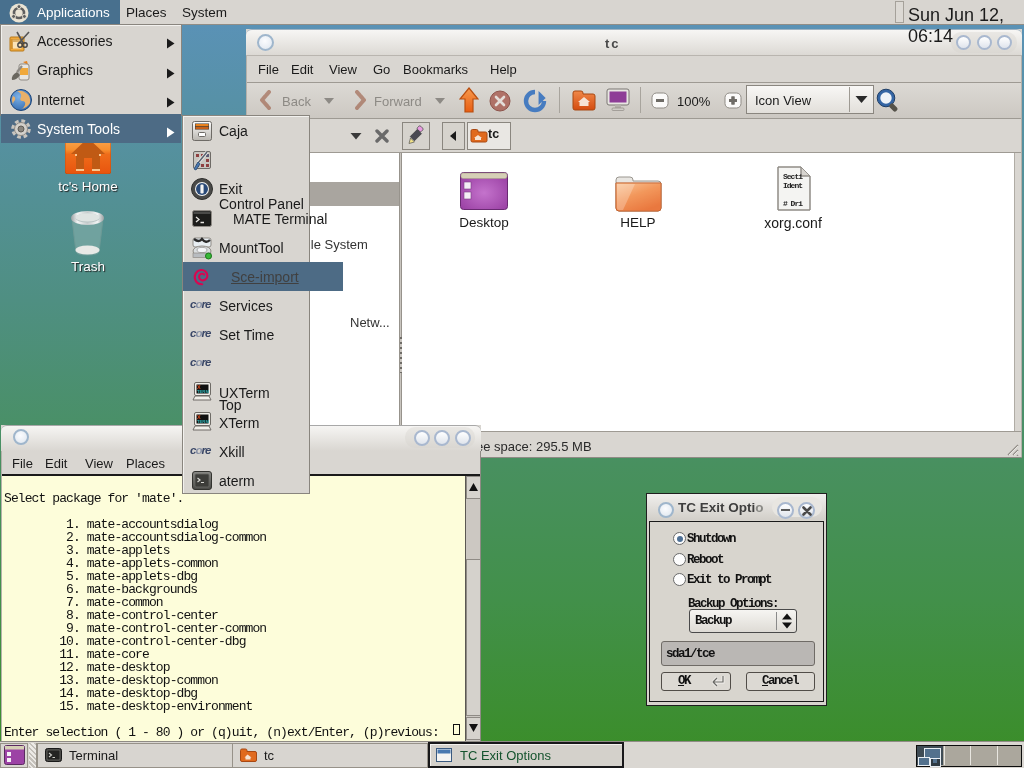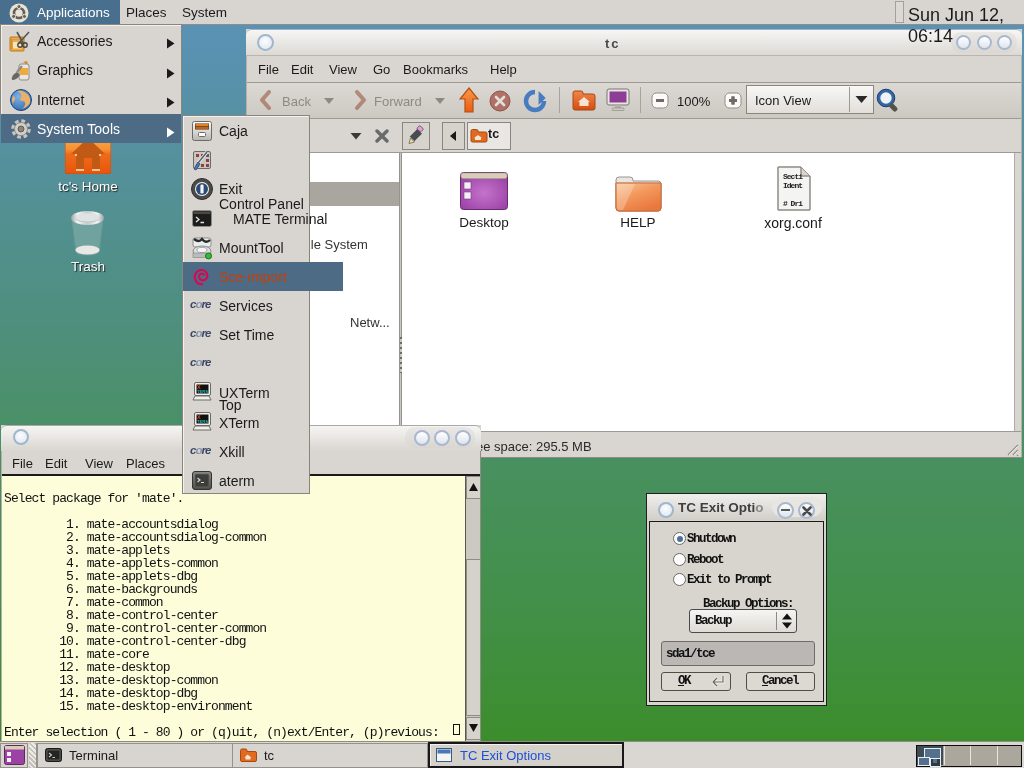--- a/index.html
+++ b/index.html
@@ -293,21 +293,21 @@
       <path d="M1.5 1.5 L8.5 8.5 M8.5 1.5 L1.5 8.5" stroke="#4a4a4a" stroke-width="2.6" stroke-linecap="round"></path>
     </svg>
   <div class="abs" style="left:2px;top:27px;width:175px;height:181px;border:1.5px solid #1a1a1a;background:#d8d5ce;box-sizing:border-box;"></div>
   <div class="abs" style="left:26px;top:38px;width:13px;height:13px;border-radius:50%;background:#fdfdfd;border:1.4px solid #6a6a6a;box-sizing:border-box;"></div>
   <div class="abs" style="left:29.5px;top:41.5px;width:6px;height:6px;border-radius:50%;background:#4f7196;"></div>
   <div class="abs" style="left:26px;top:59px;width:13px;height:13px;border-radius:50%;background:#fdfdfd;border:1.4px solid #6a6a6a;box-sizing:border-box;"></div>
   <div class="abs" style="left:26px;top:79px;width:13px;height:13px;border-radius:50%;background:#fdfdfd;border:1.4px solid #6a6a6a;box-sizing:border-box;"></div>
   <div class="abs dtx" style="left:40px;top:38px;">Shutdown</div>
   <div class="abs dtx" style="left:40px;top:59px;">Reboot</div>
   <div class="abs dtx" style="left:40px;top:79px;">Exit to Prompt</div>
-  <div class="abs dtx" style="left:56px;top:103px;">Backup Options:</div>
+  <div class="abs dtx" style="left:41px;top:103px;">Backup Options:</div>
   <div class="abs" style="left:42px;top:115px;width:108px;height:24px;background:linear-gradient(to bottom,#f6f5f2,#dedbd5);border:1.5px solid #4a4a4a;border-radius:3px;box-sizing:border-box;"></div>
   <div class="abs dtx" style="left:48px;top:120px;">Backup</div>
   <div class="abs" style="left:129px;top:118px;width:1px;height:18px;background:#8a8a8a;"></div>
   <svg class="abs" style="left:134px;top:119px;" width="12" height="16">
       <path d="M6 0.5 L11 6.5 L1 6.5 Z" fill="#111"></path>
       <path d="M6 15.5 L11 9.5 L1 9.5 Z" fill="#111"></path>
     </svg>
   <div class="abs" style="left:14px;top:147px;width:154px;height:25px;background:#bab7b4;border:1px solid #6f6b66;border-radius:3px;box-sizing:border-box;"></div>
   <div class="abs dtx" style="left:19px;top:153px;">sda1/tce</div>
   <div class="abs" style="left:14px;top:178px;width:70px;height:19px;background:#dcd9d3;border:1px solid #514d48;border-radius:3px;box-sizing:border-box;"></div>
@@ -340,21 +340,21 @@
   <svg class="abs" style="left:240px;top:6px;" width="17" height="14">
     <path d="M0.5 2.5 Q0.5 1 2 1 L5.5 1 Q7 1 7 2.5 L7 3.5 L15 3.5 Q16.5 3.5 16.5 5 L16.5 12 Q16.5 13.5 15 13.5 L2 13.5 Q0.5 13.5 0.5 12 Z" fill="#e06a1e" stroke="#a84812"></path>
     <path d="M7.5 6.5 L11.5 9.5 L10.5 9.5 L10.5 11.5 L5.5 11.5 L5.5 9.5 L4.5 9.5 Z" fill="#f6e3d4"></path>
   </svg>
   <div class="abs" style="left:264px;top:6px;font-size:13px;color:#1a1a1a;">tc</div>
   <div class="abs" style="left:428px;top:0px;width:196px;height:26px;background:#d4d1cb;border:2px solid #18181a;box-sizing:border-box;box-shadow:inset 1px 1px 0 #f4f2ef;"></div>
   <svg class="abs" style="left:436px;top:6px;" width="16" height="14">
     <rect x="0.5" y="0.5" width="15" height="13" fill="#f4f4f2" stroke="#3a5a80"></rect>
     <rect x="1.5" y="1.5" width="13" height="4" fill="#4878b0"></rect>
   </svg>
-  <div class="abs" style="left:460px;top:6px;font-size:13px;color:#1d4ed8;">TC Exit Options</div>
+  <div class="abs" style="left:460px;top:6px;font-size:13px;color:#14532d;">TC Exit Options</div>
   <div class="abs" style="left:916px;top:3px;width:106px;height:22px;background:#aba79d;border:1.5px solid #0d0d0d;box-sizing:border-box;">
     <div class="abs" style="left:0;top:0;width:26px;height:19px;background:#3f4c55;"></div>
     <div class="abs" style="left:6.5px;top:1.5px;width:15px;height:9px;background:#53718d;border:1px solid #e8eef4;"></div>
     <div class="abs" style="left:0.5px;top:11px;width:10px;height:7px;background:#53718d;border:1px solid #e8eef4;"></div>
     <div class="abs" style="left:12.5px;top:11.5px;width:9px;height:7px;background:#2e3a42;border:1px solid #e8eef4;"></div>
     <div class="abs" style="left:16px;top:13px;width:3.5px;height:4px;background:#53718d;"></div>
     <div class="abs" style="left:26.5px;top:0;width:1px;height:19px;background:#e8e6e0;"></div>
     <div class="abs" style="left:53px;top:0;width:1px;height:19px;background:#e8e6e0;"></div>
     <div class="abs" style="left:79.5px;top:0;width:1px;height:19px;background:#e8e6e0;"></div>
   </div>
@@ -484,21 +484,21 @@
     <ellipse cx="12" cy="15" rx="9" ry="5" fill="#dadee0" stroke="#8f8b85"></ellipse>
     <ellipse cx="12" cy="14" rx="5" ry="2.6" fill="#f4f6f8" stroke="#aaa"></ellipse>
     <rect x="3" y="17" width="18" height="4.5" fill="#b8bcc0" stroke="#8f8b85" stroke-width="0.7"></rect>
     <circle cx="18.5" cy="20" r="3" fill="#38b838" stroke="#1a7a1a"></circle>
   </svg>
   <div class="mitem" style="left:36px;top:123.6px;">MountTool</div>
 
   <svg class="abs" style="left:7px;top:148.8px;" width="24" height="24">
     <path d="M14.2 9.6 C12.8 8.2 10.4 8.4 9.4 10.2 C8.4 12.2 9.6 14.6 11.8 15.2 C14.6 15.9 17.2 13.8 17.4 11 C17.6 7.4 14.4 4.6 10.9 5 C6.6 5.5 3.8 9.8 5 13.9 C5.9 17.1 8.9 19.3 12.2 19.2" fill="none" stroke="#d70751" stroke-width="2.1" stroke-linecap="round"></path>
   </svg>
-  <div class="mitem" style="left:36px;top:152.8px;color:#c2410c;">Sce-import</div>
+  <div class="mitem" style="left:48px;top:152.8px;color:#404040;text-decoration:underline;">Sce-import</div>
 
   <div class="abs" style="left:7px;top:182px;width:26px;font-weight:bold;font-style:italic;font-size:11.5px;color:#3b4868;letter-spacing:-1px;">c<span style="color:#8a93a8">o</span>re</div>
   <div class="mitem" style="left:36px;top:182px;">Services</div>
 
   <div class="abs" style="left:7px;top:211.1px;width:26px;font-weight:bold;font-style:italic;font-size:11.5px;color:#3b4868;letter-spacing:-1px;">c<span style="color:#8a93a8">o</span>re</div>
   <div class="mitem" style="left:36px;top:211.1px;">Set Time</div>
 
   <div class="abs" style="left:7px;top:240.2px;width:26px;font-weight:bold;font-style:italic;font-size:11.5px;color:#3b4868;letter-spacing:-1px;">c<span style="color:#8a93a8">o</span>re</div>
   <div class="mitem" style="left:36px;top:240.2px;margin-top:41px;">Top</div>
 

